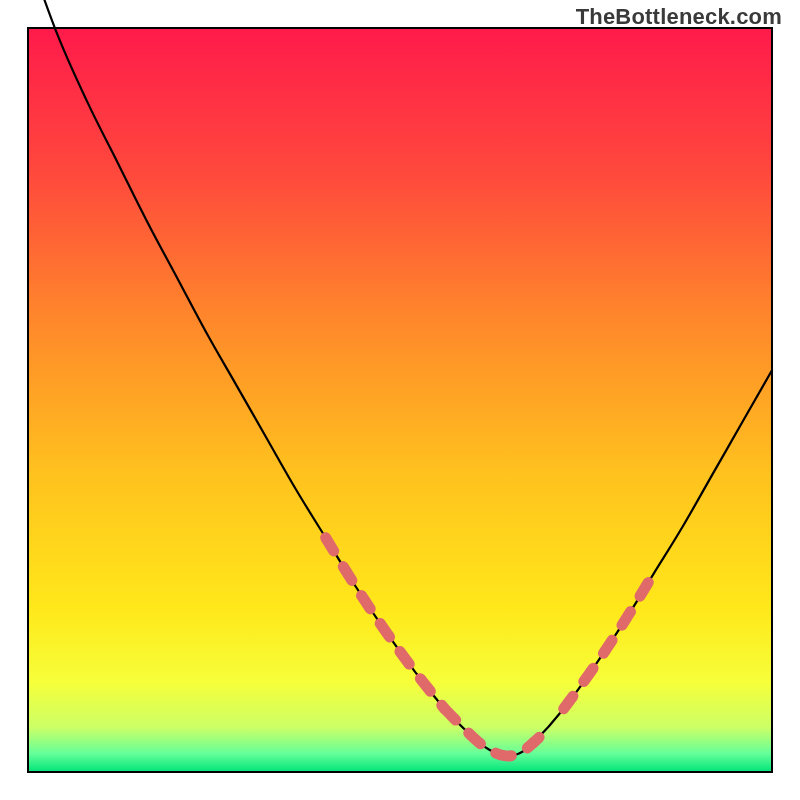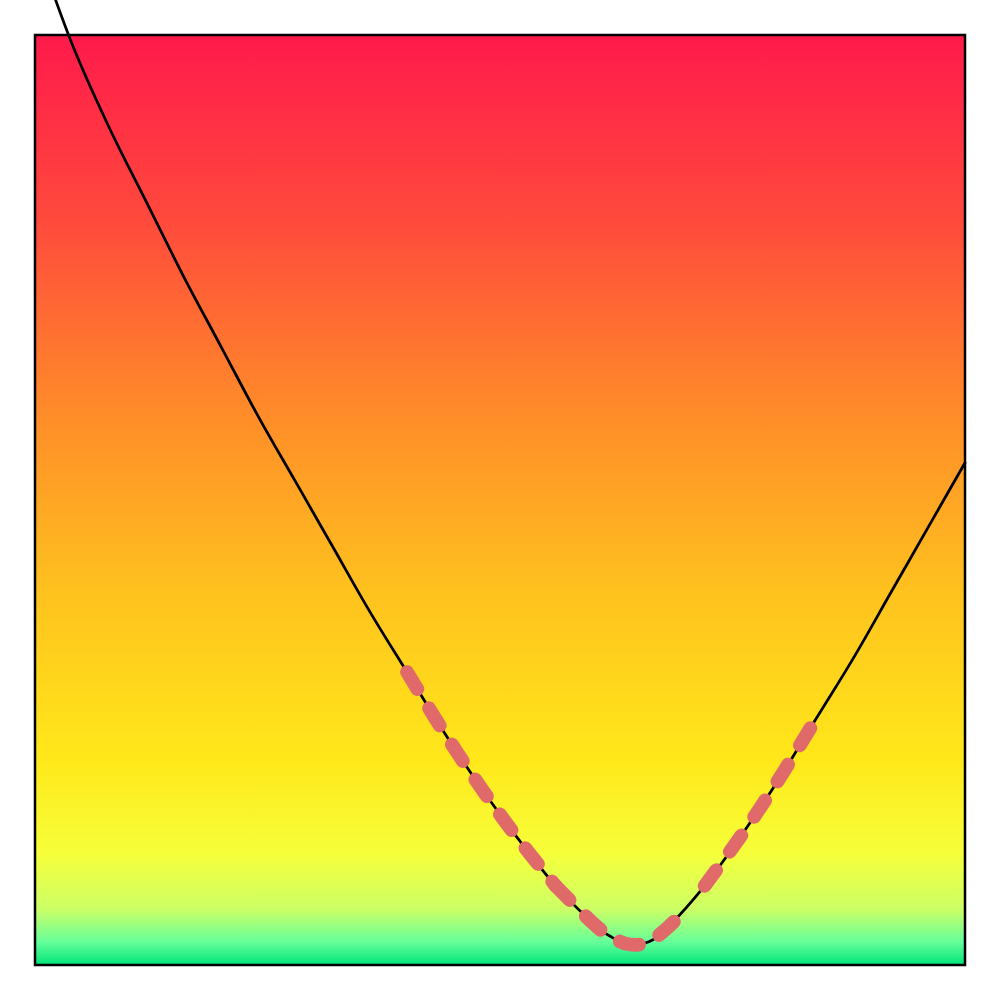--- a/index.html
+++ b/index.html
@@ -30,20 +30,21 @@
     left: 0;
     width: 800px;
     height: 800px;
     display: block;
   }
 </style>
 </head>
 <body>
 
 <div class="stage">
+  <div class="watermark">TheBottleneck.com</div>
   <svg class="plot" viewBox="0 0 800 800" preserveAspectRatio="none">
     <defs>
       <linearGradient id="bg-grad" x1="0" y1="0" x2="0" y2="1">
           <stop offset="0%" stop-color="#ff1a4b"></stop>
           <stop offset="20%" stop-color="#ff4a3c"></stop>
           <stop offset="40%" stop-color="#ff8a2a"></stop>
           <stop offset="60%" stop-color="#ffc21e"></stop>
           <stop offset="78%" stop-color="#ffe81a"></stop>
           <stop offset="88%" stop-color="#f6ff3a"></stop>
           <stop offset="94%" stop-color="#ccff66"></stop>

